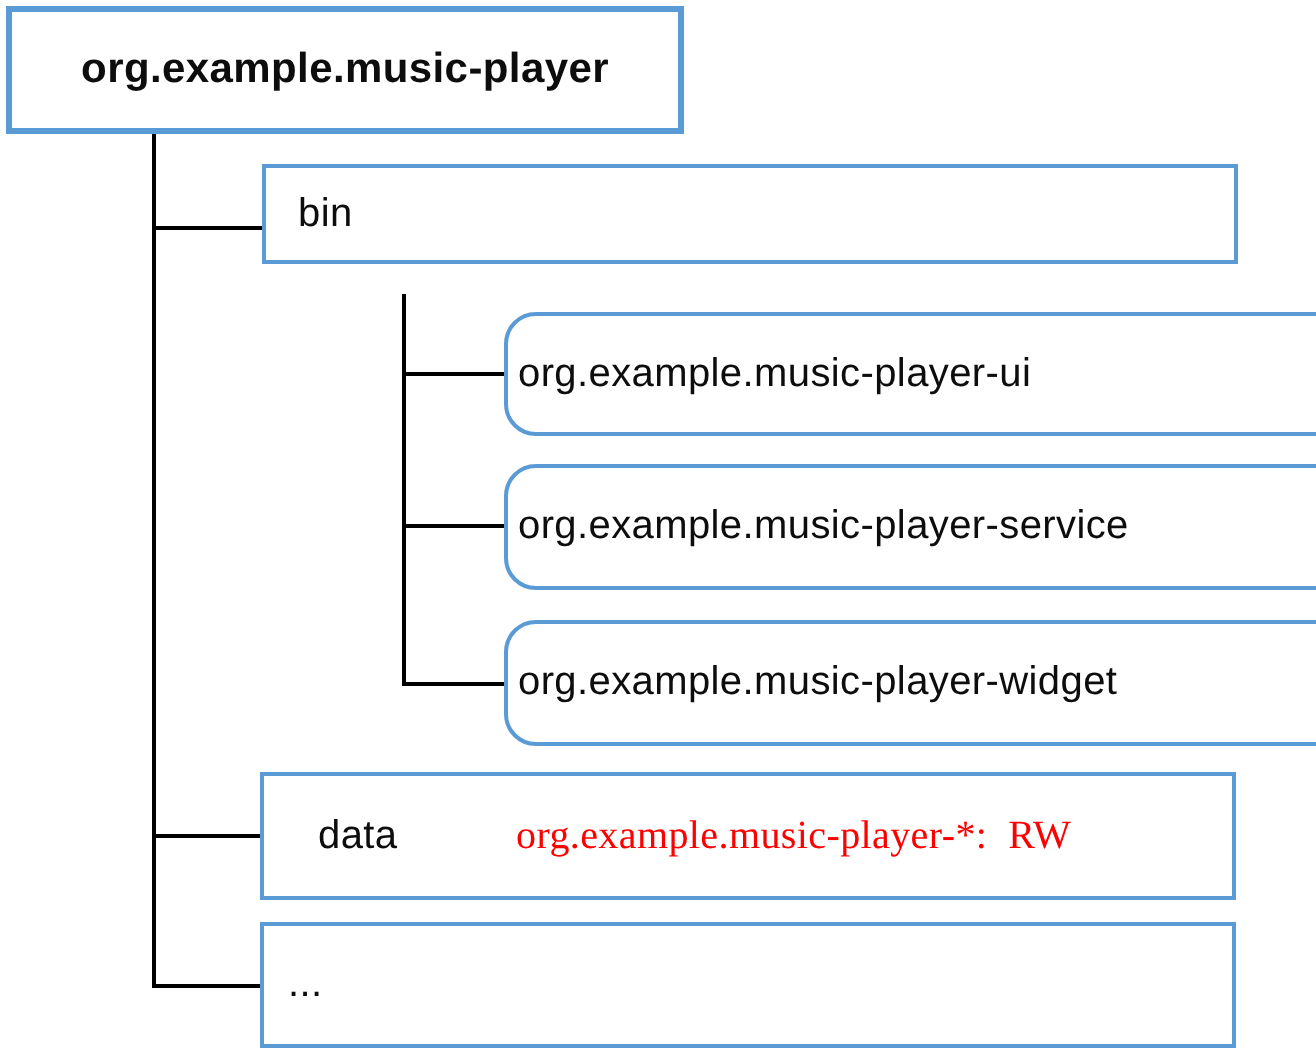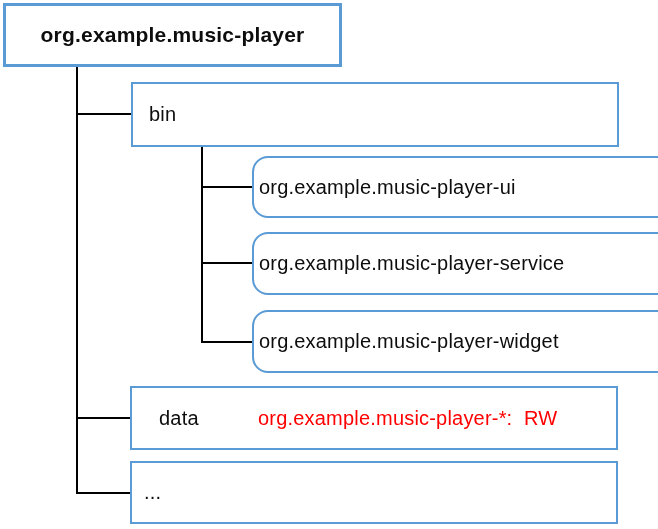--- a/index.html
+++ b/index.html
@@ -30,21 +30,21 @@
   .box-root {
     left: 3px; top: 3px;
     width: 339px; height: 64px;
     border-width: 3px;
     justify-content: center;
     font-weight: bold;
     font-size: 21px;
   }
   .box-bin {
     left: 131px; top: 82px;
-    width: 488px; height: 65px;
+    width: 488px; height: 50px;
     padding-left: 16px;
   }
   .box-child {
     left: 252px;
     width: 443px; height: 62px;
     padding-left: 5px;
     border-radius: 16px;
   }
   .box-child-ui      { top: 156px; }
   .box-child-service { top: 232px; height: 63px; }
@@ -57,20 +57,21 @@
   .box-more {
     left: 130px; top: 461px;
     width: 488px; height: 63px;
     padding-left: 12px;
   }
   .annotation-red {
     position: absolute;
     left: 126px;
     color: #FF0000;
     white-space: pre;
+    font-family: Liberation Serif, serif;
   }
   .line {
     position: absolute;
     background: #000000;
   }
   .trunk-main     { left: 76px;  top: 67px;  width: 2px;  height: 427px; }
   .conn-bin       { left: 76px;  top: 113px; width: 55px; height: 2px; }
   .conn-data      { left: 76px;  top: 417px; width: 54px; height: 2px; }
   .conn-more      { left: 76px;  top: 492px; width: 54px; height: 2px; }
   .trunk-bin      { left: 201px; top: 147px; width: 2px;  height: 196px; }

